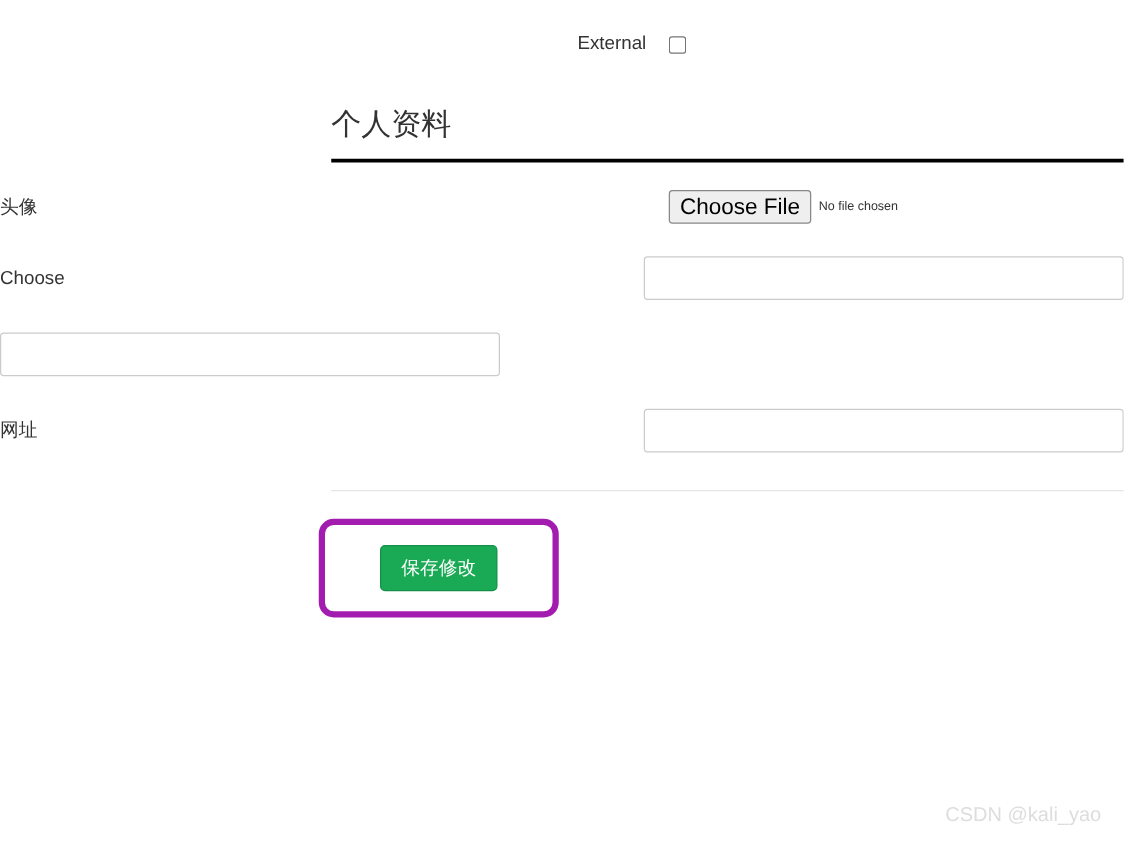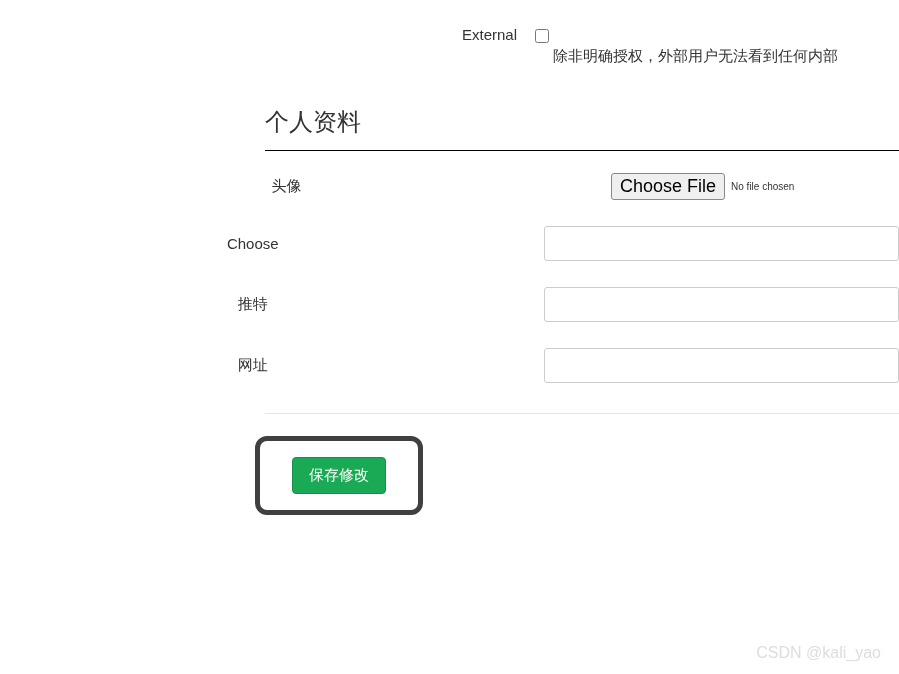--- a/index.html
+++ b/index.html
@@ -53,34 +53,34 @@
       margin-bottom: 30px;
       white-space: nowrap;
     }
     .section-header {
       font-size: 24px;
       font-weight: 400;
       color: #333;
       margin-left: 265px;
       margin-top: 40px;
       padding-bottom: 12px;
-      border-bottom: 1px solid #000000;
+      border-bottom: 3px solid #000000;
       margin-right: 0;
     }
     .profile-fields {
       margin-top: 22px;
     }
     .profile-row {
       display: flex;
       align-items: center;
       margin-bottom: 26px;
     }
     .profile-label {
-      width: 611px;
-      text-align: center;
+      width: 535px;
+      text-align: left;
       padding-right: 38px;
       color: #333;
       font-size: 15px;
     }
     .file-chooser {
       display: inline-flex;
       align-items: center;
       gap: 6px;
     }
     .file-button {
@@ -105,23 +105,23 @@
       font-family: inherit;
     }
     .button-section {
       margin-top: 30px;
       border-top: 1px solid #e5e5e5;
       padding-top: 22px;
       margin-left: 265px;
     }
     .highlight-box {
       display: inline-block;
-      border: 5px solid #404040;
+      border: 5px solid #a21caf;
       border-radius: 12px;
-      padding: 16px 32px;
+      padding: 16px 44px;
       margin-left: -10px;
     }
     .save-button {
       background: #1aaa55;
       color: #fff;
       border: 1px solid #168f48;
       border-radius: 4px;
       padding: 8px 16px;
       font-size: 15px;
       cursor: pointer;
@@ -138,41 +138,39 @@
 </head>
 <body>
 
 <div class="form-container">
   <div class="form-row checkbox-row">
     <div class="form-label">External</div>
     <div class="form-control-area">
       <input type="checkbox" class="checkbox-input" style="">
     </div>
   </div>
-  <div class="help-text">除非明确授权，外部用户无法看到任何内部</div>
 
   <h2 class="section-header">个人资料</h2>
 
   <div class="profile-fields">
     <div class="profile-row">
       <div class="profile-label">头像</div>
       <div class="file-chooser">
         <button class="file-button">Choose File</button>
         <span class="file-status">No file chosen</span>
       </div>
     </div>
 
     <div class="profile-row">
       <div class="profile-label">Choose</div>
       <input type="text" class="text-input" value="" style="">
     </div>
 
 
     <div class="profile-row">
-      <div class="profile-label">推特</div>
       <input type="text" class="text-input" value="" style="">
     </div>
 
     <div class="profile-row">
       <div class="profile-label">网址</div>
       <input type="text" class="text-input" value="" style="">
     </div>
   </div>
 
   <div class="button-section">

